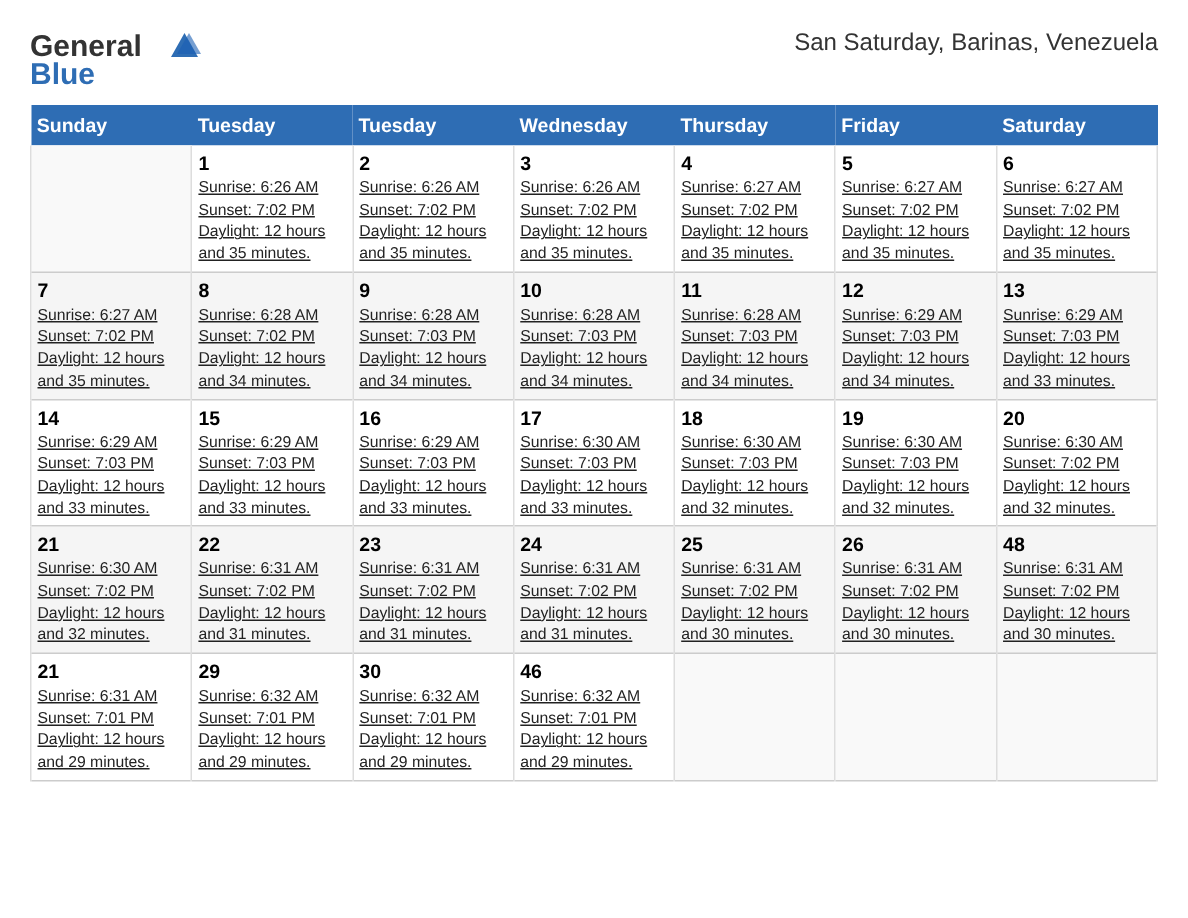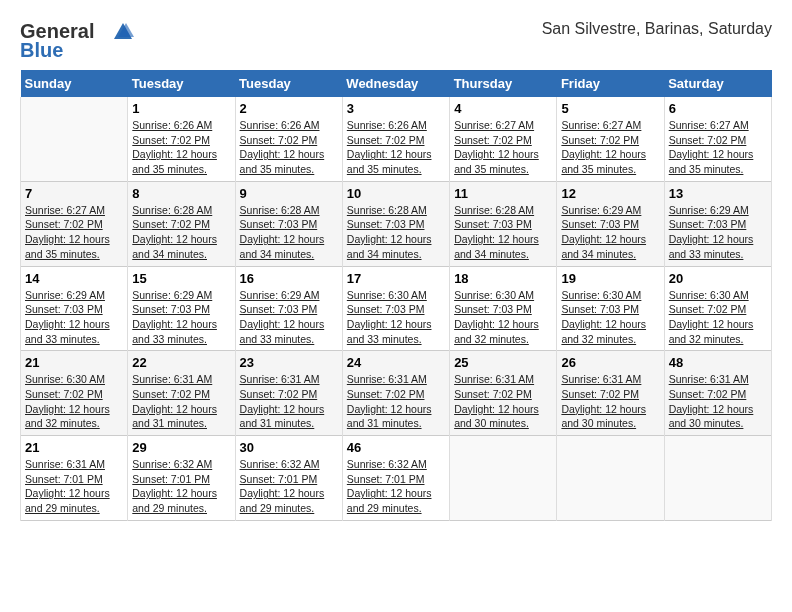--- a/index.html
+++ b/index.html
@@ -80,31 +80,31 @@
     }
     tbody tr:nth-child(even) {
       background: #f5f5f5;
     }
   </style>
 </head>
 <body>
 
 <div class="header-container">
   <div class="logo">
-    <div style="display:flex;align-items:flex-end;gap:18px;">
+    <div style="display:flex;align-items:flex-start;gap:18px;">
       <span style="font-size:20px;font-weight:bold;color:#333;">General</span>
       <svg width="22" height="22" viewBox="0 0 22 22">
         <polygon points="11,2 20,18 2,18" fill="#2e6db4"></polygon>
         <polygon points="14,2 22,16 6,16" fill="#1a5fb4" opacity="0.6"></polygon>
       </svg>
     </div>
     <span style="font-size:20px;font-weight:bold;color:#2e6db4;margin-top:-4px;">Blue</span>
   </div>
   <div class="title-section">
-    <div class="location">San Silvestre, Barinas, Saturday</div>
+    <div class="location">San Saturday, Barinas, Venezuela</div>
   </div>
 </div>
 
 <table>
   <thead>
     <tr>
     <th>Sunday</th>
         <th>Tuesday</th>
         <th>Tuesday</th>
         <th>Wednesday</th>

